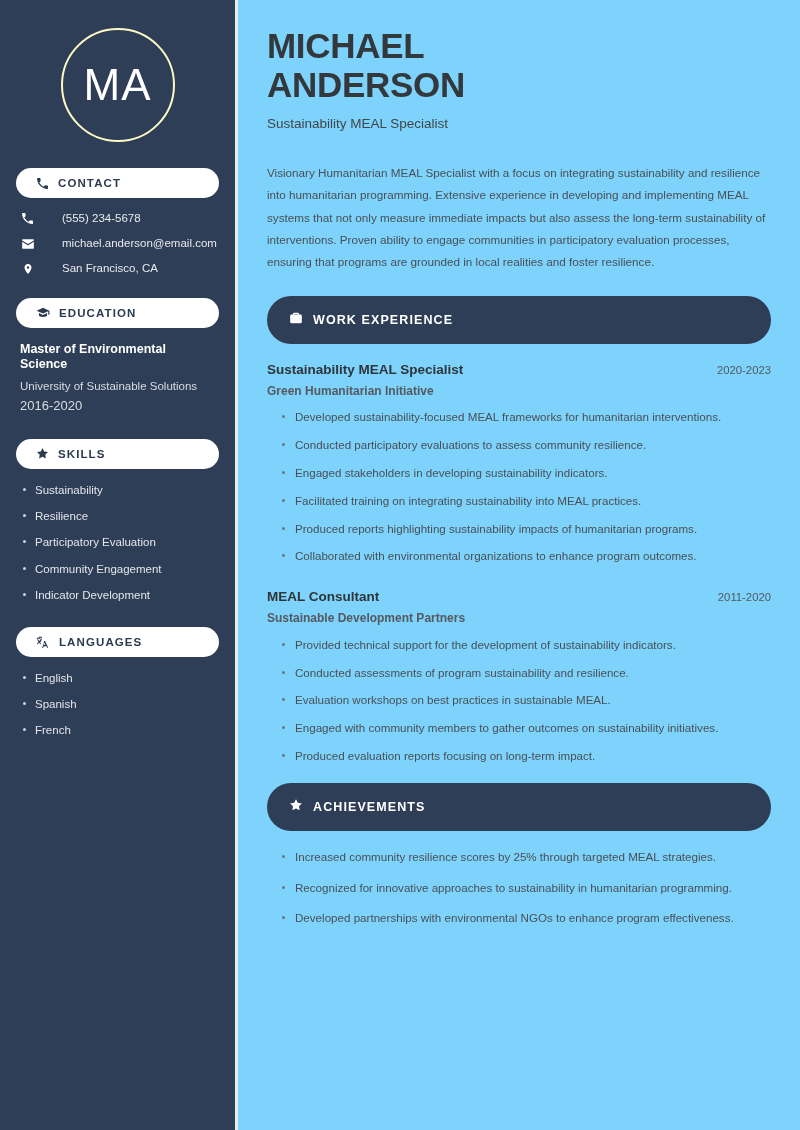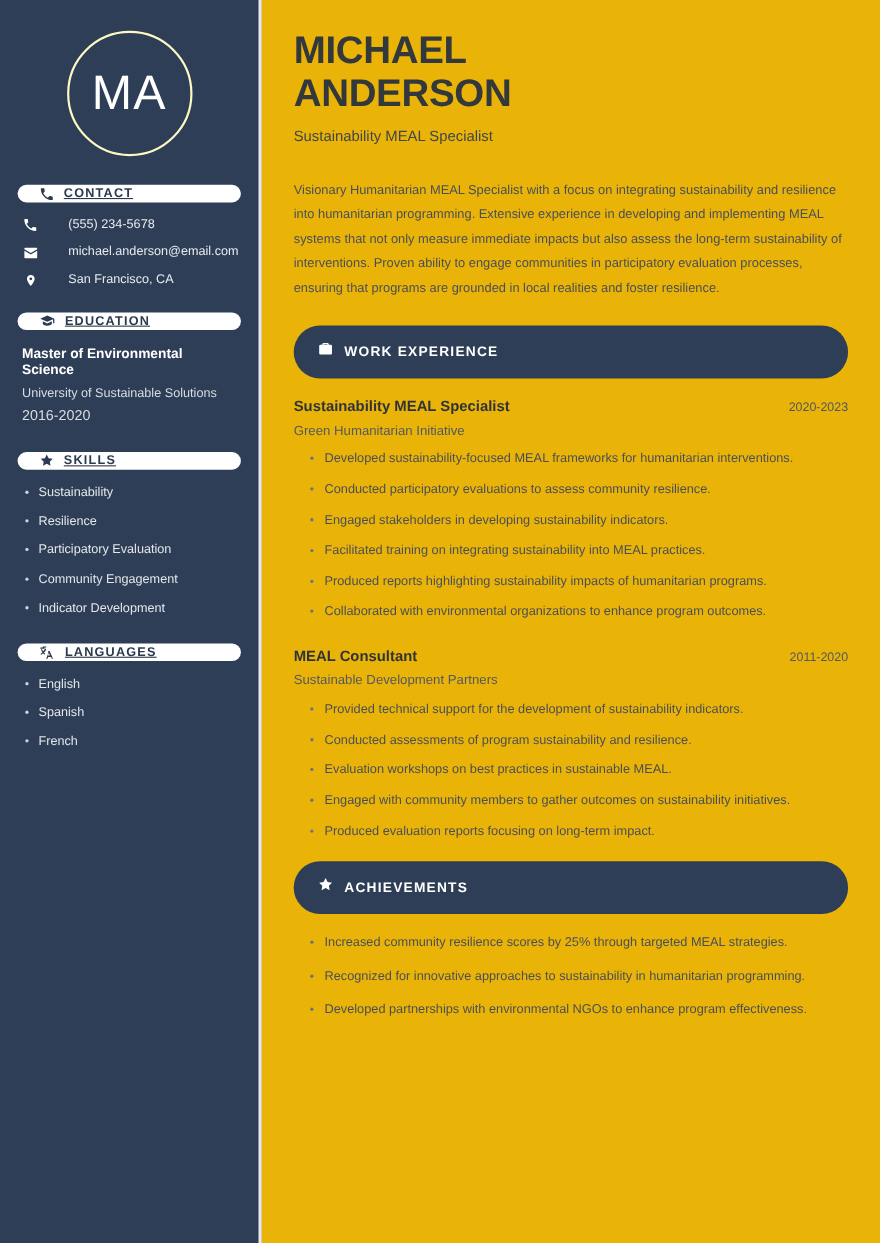--- a/index.html
+++ b/index.html
@@ -55,28 +55,27 @@
     font-weight: 400;
     letter-spacing: 1px;
     color: #ffffff;
     line-height: 1;
   }
 
   .side-pill {
     background: #ffffff;
     color: #2b3a4f;
     border-radius: 999px;
-    height: 16px;
+    height: 30px;
     display: flex;
     align-items: center;
     gap: 9px;
     padding: 0 20px;
     box-sizing: border-box;
     margin-bottom: 14px;
-    text-decoration: underline;
   }
   .side-pill .pill-label {
     font-size: 11.5px;
     font-weight: bold;
     letter-spacing: 1.1px;
     text-transform: uppercase;
     white-space: nowrap;
   }
   .side-pill svg { display:block; }
 
@@ -128,21 +127,21 @@
     top: 5px;
     width: 3px;
     height: 3px;
     border-radius: 50%;
     background: #cfd4dc;
   }
 
   
   .main {
     flex: 1;
-    background: #eab308;
+    background: #7dd3fc;
     padding: 26px 29px 0 29px;
     box-sizing: border-box;
     position: relative;
   }
   .name {
     font-size: 35px;
     font-weight: bold;
     color: #33383c;
     line-height: 1.12;
     letter-spacing: -0.3px;
@@ -200,20 +199,21 @@
     font-size: 11.3px;
     color: #53585e;
     white-space: nowrap;
     padding-left: 12px;
   }
   .job-org {
     font-size: 12px;
     color: #55595f;
     margin-bottom: 11px;
     line-height: 1.2;
+    font-weight: bold;
   }
   .bullets { list-style: none; margin: 0; padding: 0 0 0 13px; }
   .bullets li {
     position: relative;
     font-size: 11.6px;
     color: #4a4f55;
     padding-left: 15px;
     margin-bottom: 11px;
     line-height: 1.45;
   }

